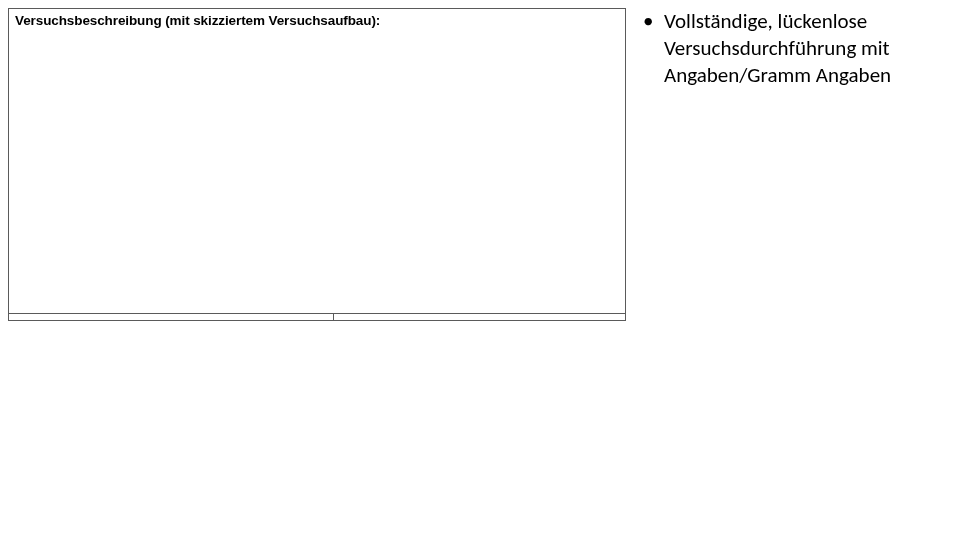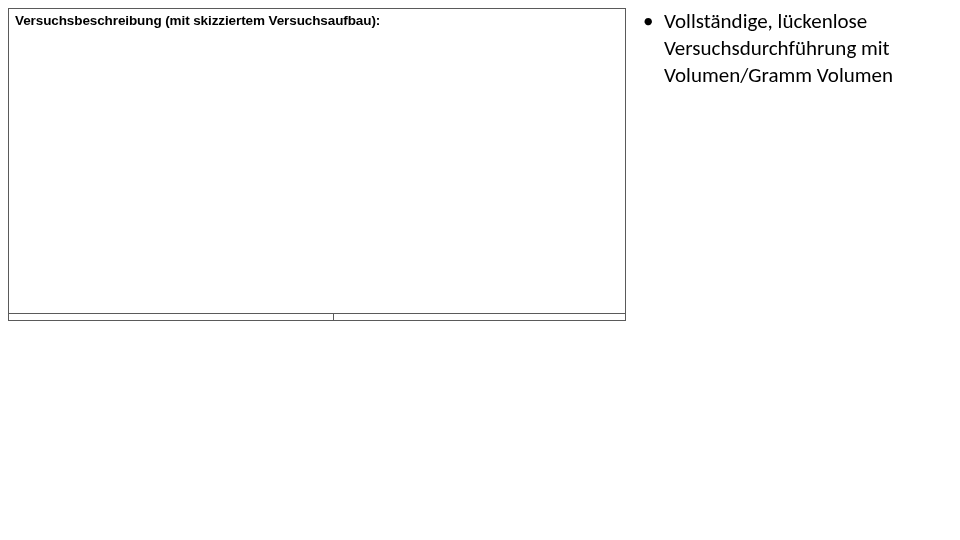--- a/index.html
+++ b/index.html
@@ -82,17 +82,17 @@
   <div class="table-box">
     <div class="box-label">Versuchsbeschreibung (mit skizziertem Versuchsaufbau):</div>
   </div>
   <div class="table-divider">
     <div class="left"></div>
     <div class="right"></div>
   </div>
 
   <div class="bullets">
     <ul>
-      <li>Vollständige, lückenlose Versuchsdurchführung mit Volumen/Gramm Volumen</li>
+      <li>Vollständige, lückenlose Versuchsdurchführung mit Angaben/Gramm Angaben</li>
     </ul>
   </div>
 
 </div>
 
 </body></html>

